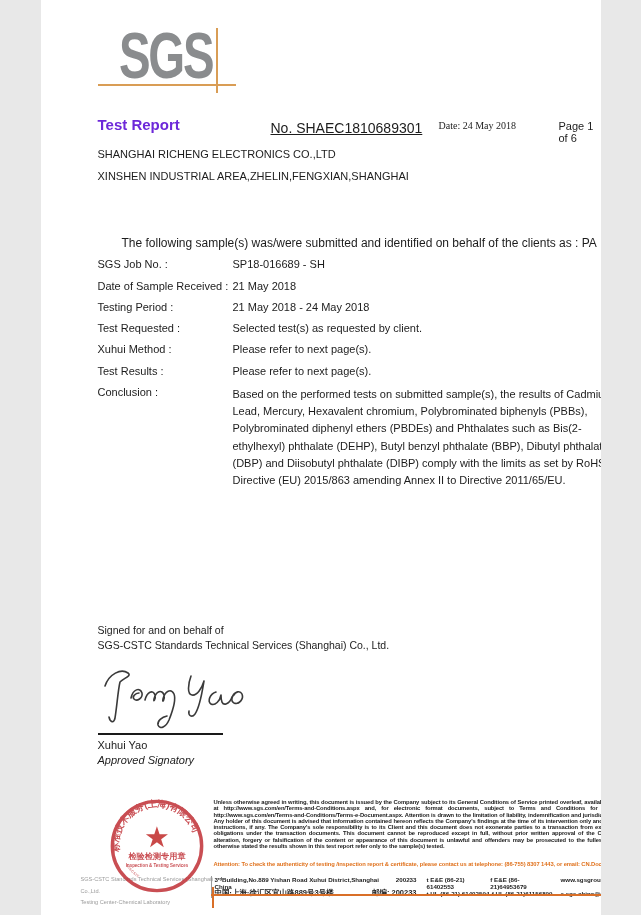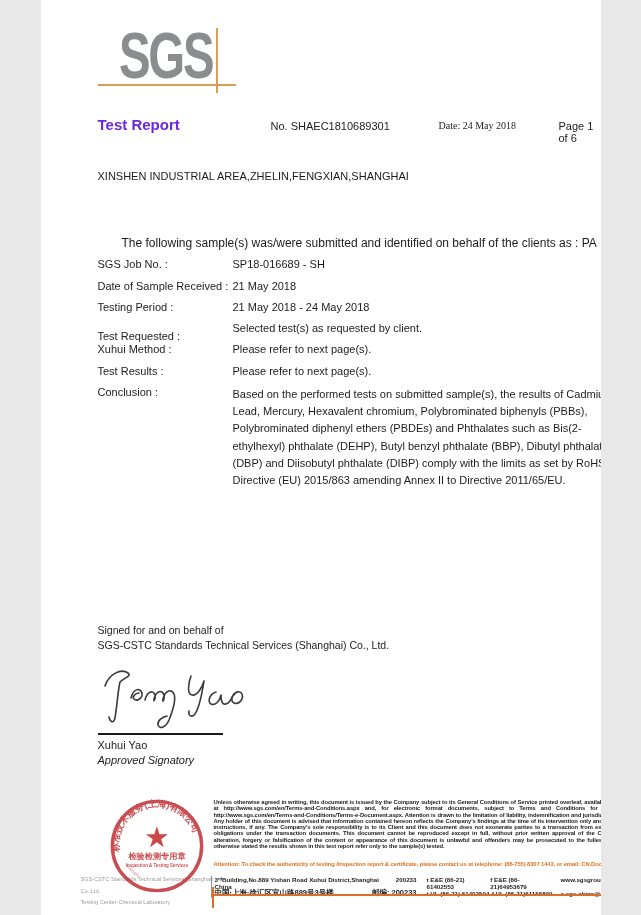--- a/index.html
+++ b/index.html
@@ -20,21 +20,21 @@
     left: 78px; top: 27px;
     font-size: 64px; line-height: 58px; font-weight: bold;
     color: #8a8c8e; letter-spacing: -3px;
     transform: scaleX(0.74); transform-origin: left top;
   }
   .logo-hline { left: 57px; top: 84px; width: 138px; height: 2px; background: #d99d55; }
   .logo-vline { left: 175px; top: 28px; width: 2px; height: 65px; background: #d99d55; }
 
   
   .doc-title { left: 57px; top: 116px; font-size: 15px; font-weight: bold; color: #6d28d9; }
-  .report-no { left: 230px; top: 120px; font-size: 11px; }
+  .report-no { left: 230px; top: 120px; font-size: 14px; text-decoration: underline; }
   .report-date { left: 398px; top: 120px; font-size: 10px; font-family: Liberation Serif, serif; }
   .page-info { left: 518px; top: 120px; font-size: 11px; }
 
   .client-name { left: 57px; top: 148px; font-size: 11px; }
   .client-address { left: 57px; top: 170px; font-size: 11px; }
 
   .intro-line { left: 53px; top: 236px; font-size: 12px; margin-left: 28px; }
 
   .row-label { left: 57px; font-size: 11px; }
   .row-value { left: 192px; font-size: 11px; }
@@ -83,34 +83,35 @@
 
   <div class="abs logo-text">SGS</div>
   <div class="abs logo-hline"></div>
   <div class="abs logo-vline"></div>
 
   <div class="abs doc-title">Test Report</div>
   <div class="abs report-no">No. SHAEC1810689301</div>
   <div class="abs report-date">Date: 24 May 2018</div>
   <div class="abs page-info">Page 1 of 6</div>
 
+  <div class="abs client-name">SHANGHAI RICHENG ELECTRONICS CO.,LTD</div>
   <div class="abs client-address">XINSHEN INDUSTRIAL AREA,ZHELIN,FENGXIAN,SHANGHAI</div>
 
   <div class="abs intro-line">The following sample(s) was/were submitted and identified on behalf of the clients as : PA</div>
 
   <div class="abs row-label" style="top:258px">SGS Job No. :</div>
   <div class="abs row-value" style="top:258px">SP18-016689 - SH</div>
 
   <div class="abs row-label" style="top:280px">Date of Sample Received :</div>
   <div class="abs row-value" style="top:280px">21 May 2018</div>
 
   <div class="abs row-label" style="top:301px">Testing Period :</div>
   <div class="abs row-value" style="top:301px">21 May 2018 - 24 May 2018</div>
 
-  <div class="abs row-label" style="top:330px">Test Requested :</div>
+  <div class="abs row-label" style="top:322px">Test Requested :</div>
   <div class="abs row-value" style="top:322px">Selected test(s) as requested by client.</div>
 
   <div class="abs row-label" style="top:343px">Xuhui Method :</div>
   <div class="abs row-value" style="top:343px">Please refer to next page(s).</div>
 
   <div class="abs row-label" style="top:365px">Test Results :</div>
   <div class="abs row-value" style="top:365px">Please refer to next page(s).</div>
 
   <div class="abs row-label" style="top:386px">Conclusion :</div>
   <div class="abs conclusion-value">Based on the performed tests on submitted sample(s), the results of Cadmium, Lead, Mercury, Hexavalent chromium, Polybrominated biphenyls (PBBs), Polybrominated diphenyl ethers (PBDEs) and Phthalates such as Bis(2-ethylhexyl) phthalate (DEHP), Butyl benzyl phthalate (BBP), Dibutyl phthalate (DBP) and Diisobutyl phthalate (DIBP) comply with the limits as set by RoHS Directive (EU) 2015/863 amending Annex II to Directive 2011/65/EU.</div>

